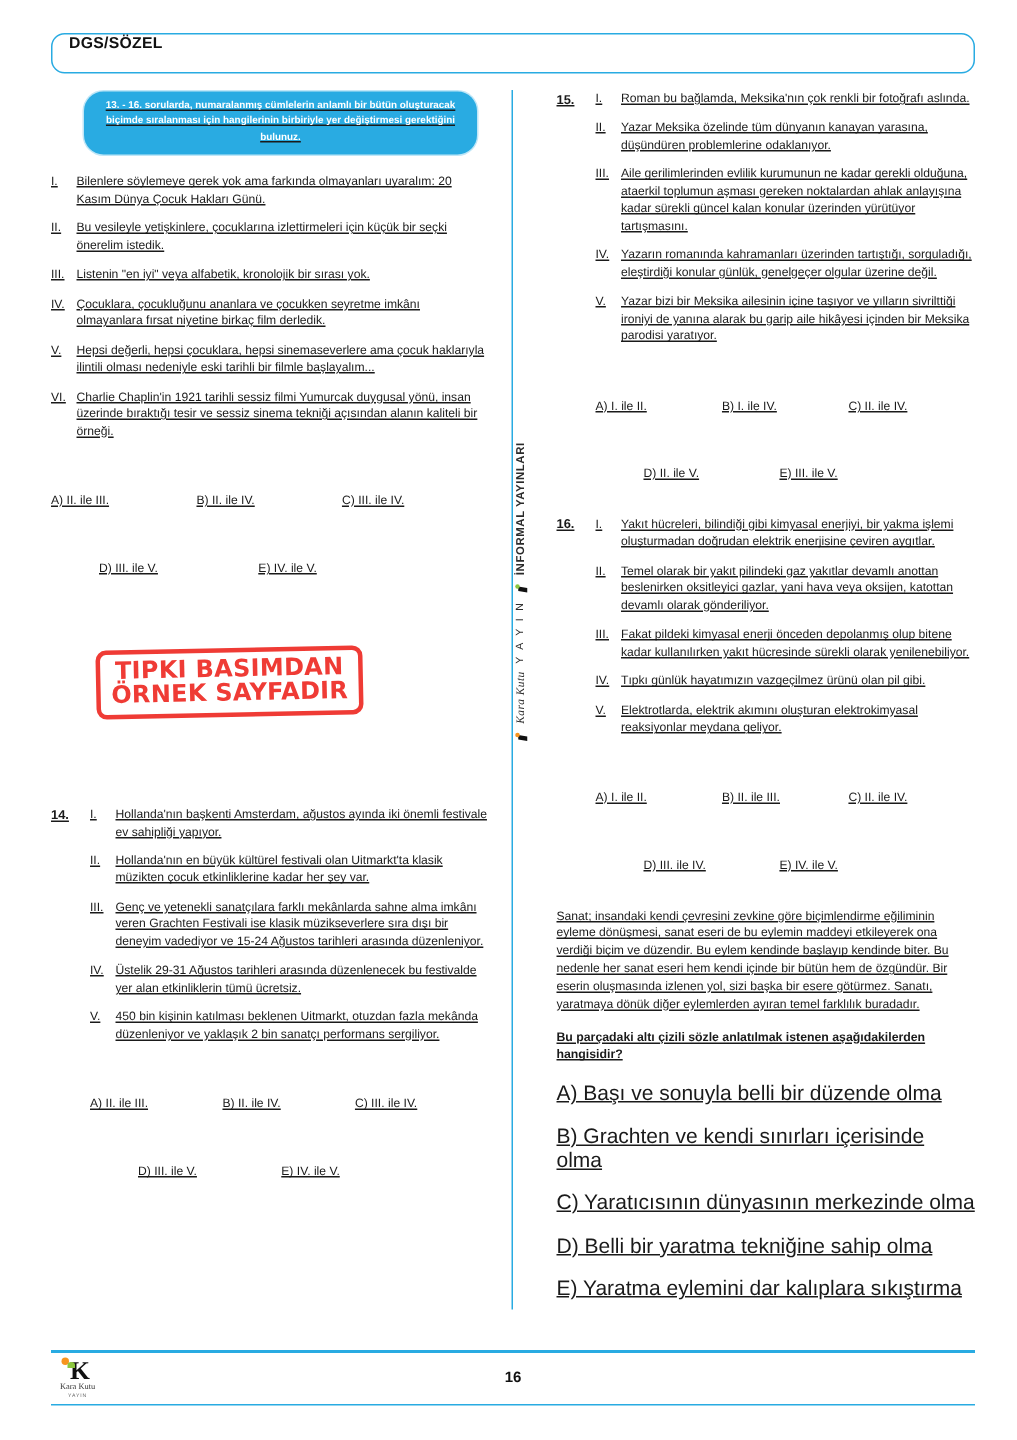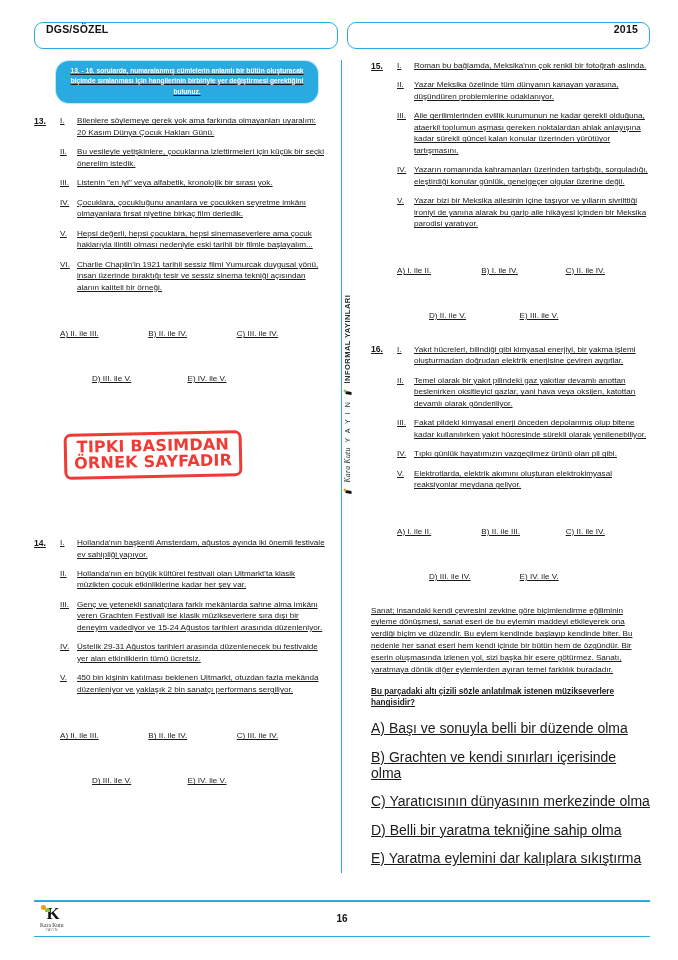--- a/index.html
+++ b/index.html
@@ -314,33 +314,29 @@
 </style>
 </head>
 <body>
 
 <div class="page">
 
   <div class="header">
     <div class="header-box left">
       <span class="header-title">DGS/SÖZEL</span>
     </div>
-    <div class="header-box right">
-      <span class="header-title">2015</span>
-    </div>
   </div>
 
   <div class="columns">
 
     <div class="col left">
 
       <div class="callout">13. - 16. sorularda, numaralanmış cümlelerin anlamlı bir bütün oluşturacak biçimde sıralanması için hangilerinin birbiriyle yer değiştirmesi gerektiğini bulunuz.</div>
 
       <div class="question">
-        <div class="q-num">13.</div>
         <div class="q-body">
           <ul class="roman-list">
             <li>
               <span class="rn">I.</span>
               <span class="rt">Bilenlere söylemeye gerek yok ama farkında olmayanları uyaralım: 20 Kasım Dünya Çocuk Hakları Günü.</span>
             </li>
             <li>
               <span class="rn">II.</span>
               <span class="rt">Bu vesileyle yetişkinlere, çocuklarına izlettirmeleri için küçük bir seçki önerelim istedik.</span>
             </li>
@@ -510,21 +506,21 @@
               <span class="ch">D) III. ile IV.</span>
               <span class="ch">E) IV. ile V.</span>
             </div>
           </div>
         </div>
       </div>
 
       <div class="question">
         <div class="q-body">
           <p class="passage"><span>Sanat; insandaki kendi çevresini zevkine göre biçimlendirme eğiliminin eyleme dönüşmesi, sanat eseri de bu eylemin maddeyi etkileyerek ona verdiği biçim ve düzendir. Bu eylem </span><span class="ul">kendinde başlayıp kendinde biter</span><span>. Bu nedenle her sanat eseri hem kendi içinde bir bütün hem de özgündür. Bir eserin oluşmasında izlenen yol, sizi başka bir esere götürmez. Sanatı, yaratmaya dönük diğer eylemlerden ayıran temel farklılık buradadır.</span></p>
-          <p class="prompt">Bu parçadaki altı çizili sözle anlatılmak istenen müzikseverlere hangisidir?</p>
+          <p class="prompt">Bu parçadaki altı çizili sözle anlatılmak istenen aşağıdakilerden hangisidir?</p>
           <div class="choices-stack">
             <div class="ch">A) Başı ve sonuyla belli bir düzende olma</div>
             <div class="ch">B) Grachten ve kendi sınırları içerisinde olma</div>
             <div class="ch">C) Yaratıcısının dünyasının merkezinde olma</div>
             <div class="ch">D) Belli bir yaratma tekniğine sahip olma</div>
             <div class="ch">E) Yaratma eylemini dar kalıplara sıkıştırma</div>
           </div>
         </div>
       </div>
 

